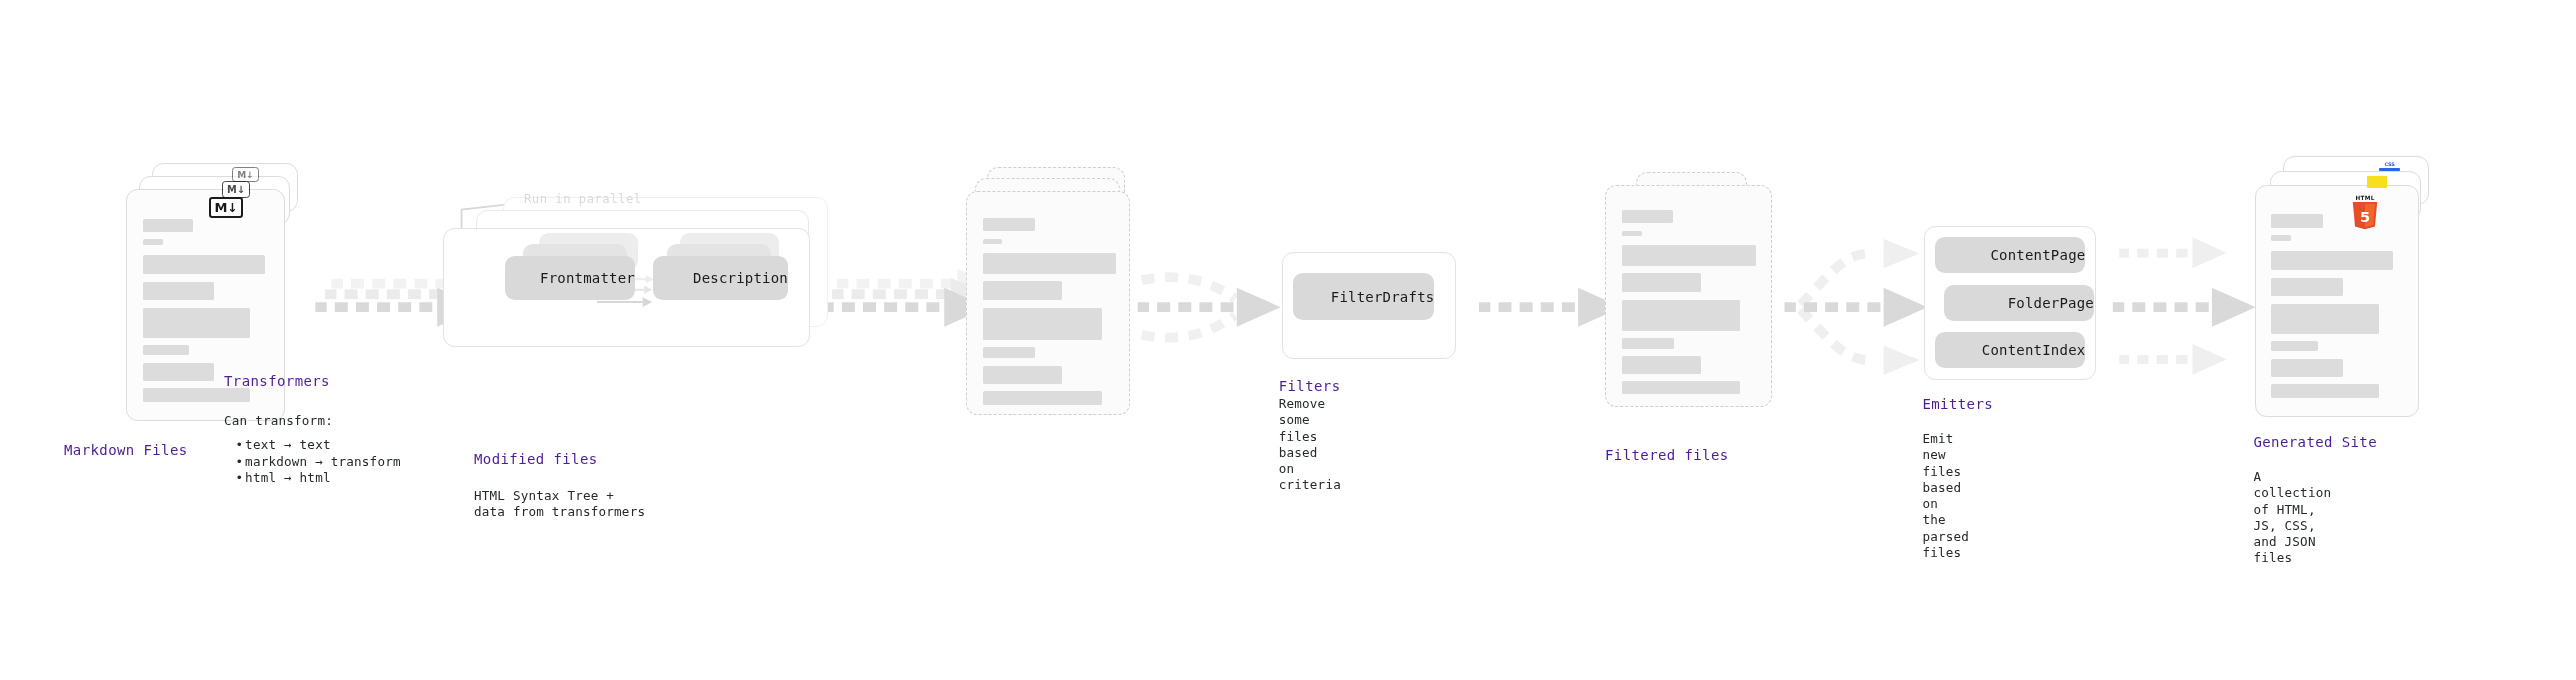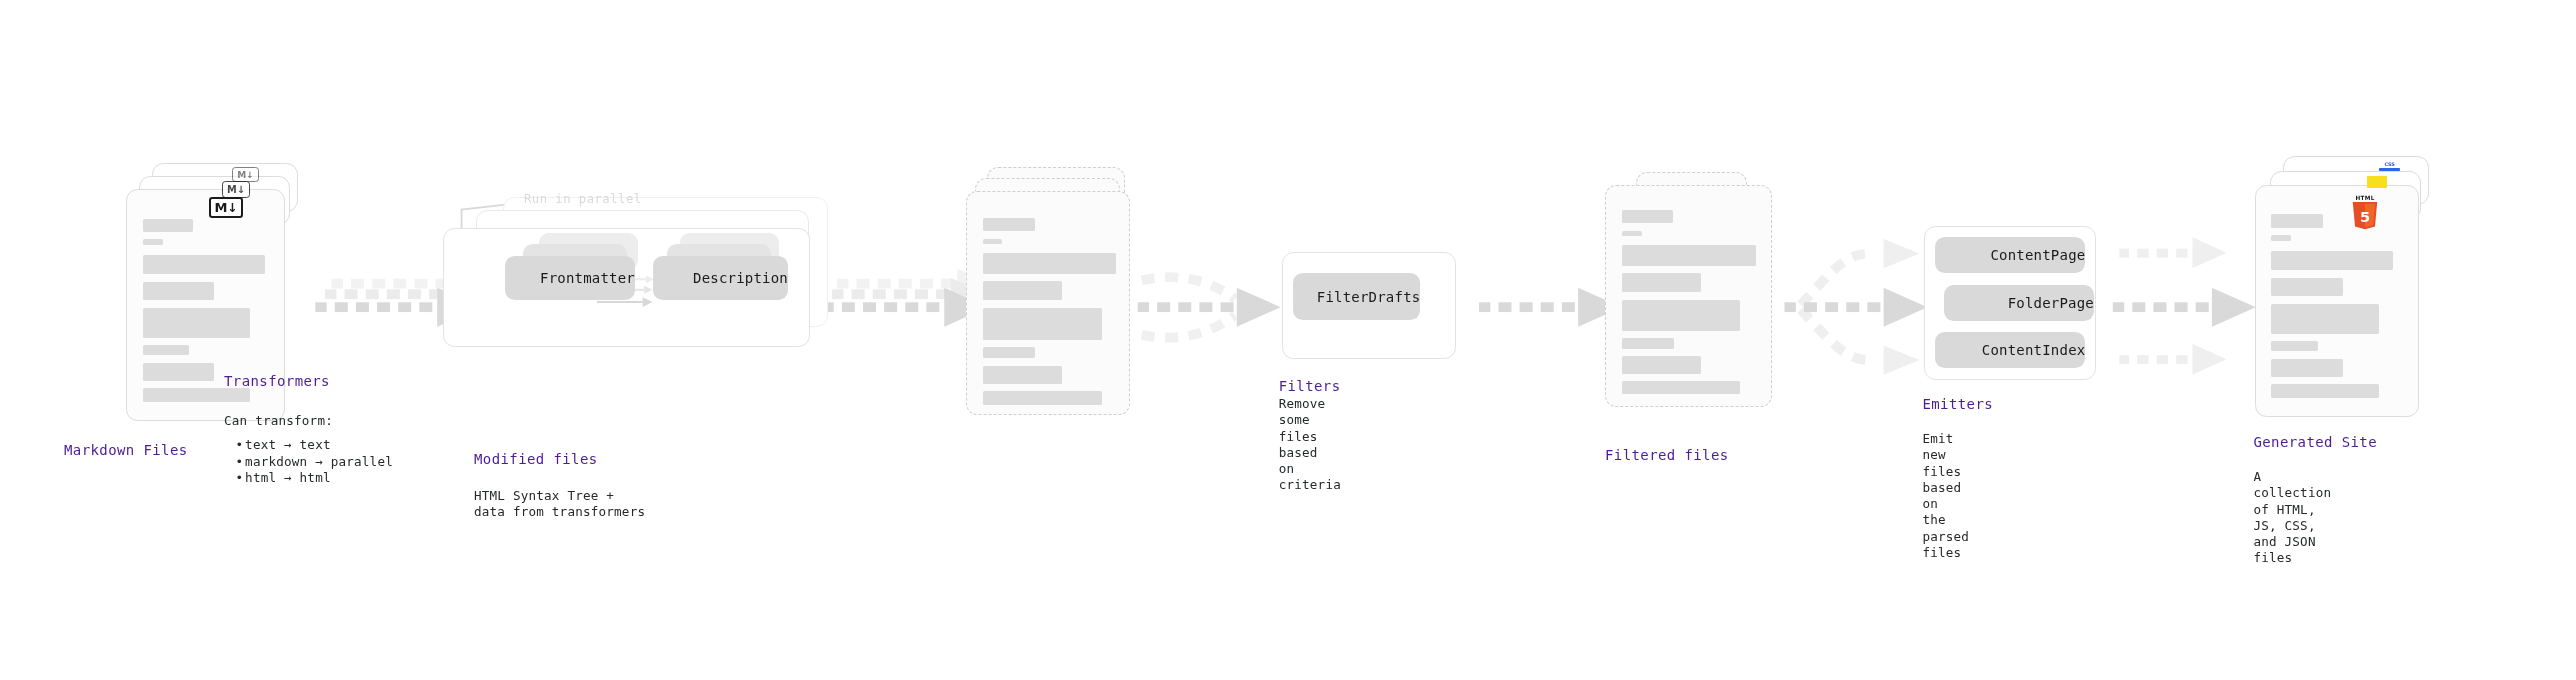--- a/index.html
+++ b/index.html
@@ -304,21 +304,21 @@
   </div>
 
   <div class="runlabel" style="left:81px; top:-4.9px;">Run in parallel</div>
 
   <div class="title" style="position:absolute; left:-219px; top:176px;">Transformers</div>
 
   <div class="bullets" style="position:absolute; left:-219px; top:216px;">
     <div class="lead">Can transform:</div>
     <ul>
       <li>text → text</li>
-      <li>markdown → parallel</li>
+      <li>markdown → transform</li>
       <li>html → html</li>
     </ul>
   </div>
 </div>
 
 <div class="stage" style="left:959px; top:167px;">
 
   <div class="doc-stack" style="width:187px; height:260px;">
     <div class="doc-card dashed" style="left:28px; top:0px; width:138px; height:49px;"></div>
     <div class="doc-card dashed" style="left:16.3px; top:11.4px; width:145px; height:49px;"></div>
@@ -337,21 +337,21 @@
   </div>
 
   <div class="title" style="position:absolute; left:-485px; top:284px;">Modified files</div>
   <div class="subtitle" style="position:absolute; left:-485px; top:321px;">HTML Syntax Tree +
 data from transformers</div>
 </div>
 
 <div class="stage" style="left:1282px; top:252px;">
 
   <div class="pbox" style="left:0px; top:0px; width:174px; height:107px;"></div>
-  <div class="chip" style="left:11.4px; top:21px; width:127px; height:47px;">
+  <div class="chip" style="left:11.4px; top:21px; width:141px; height:47px;">
     <span>FilterDrafts</span>
   </div>
 
   <div class="title" style="position:absolute; left:-3.3px; top:126px;">Filters</div>
   <div class="subtitle" style="position:absolute; left:-3.3px; top:144px;">Remove some files based
 on criteria</div>
 </div>
 
 <div class="stage" style="left:1605px; top:172px;">
 

